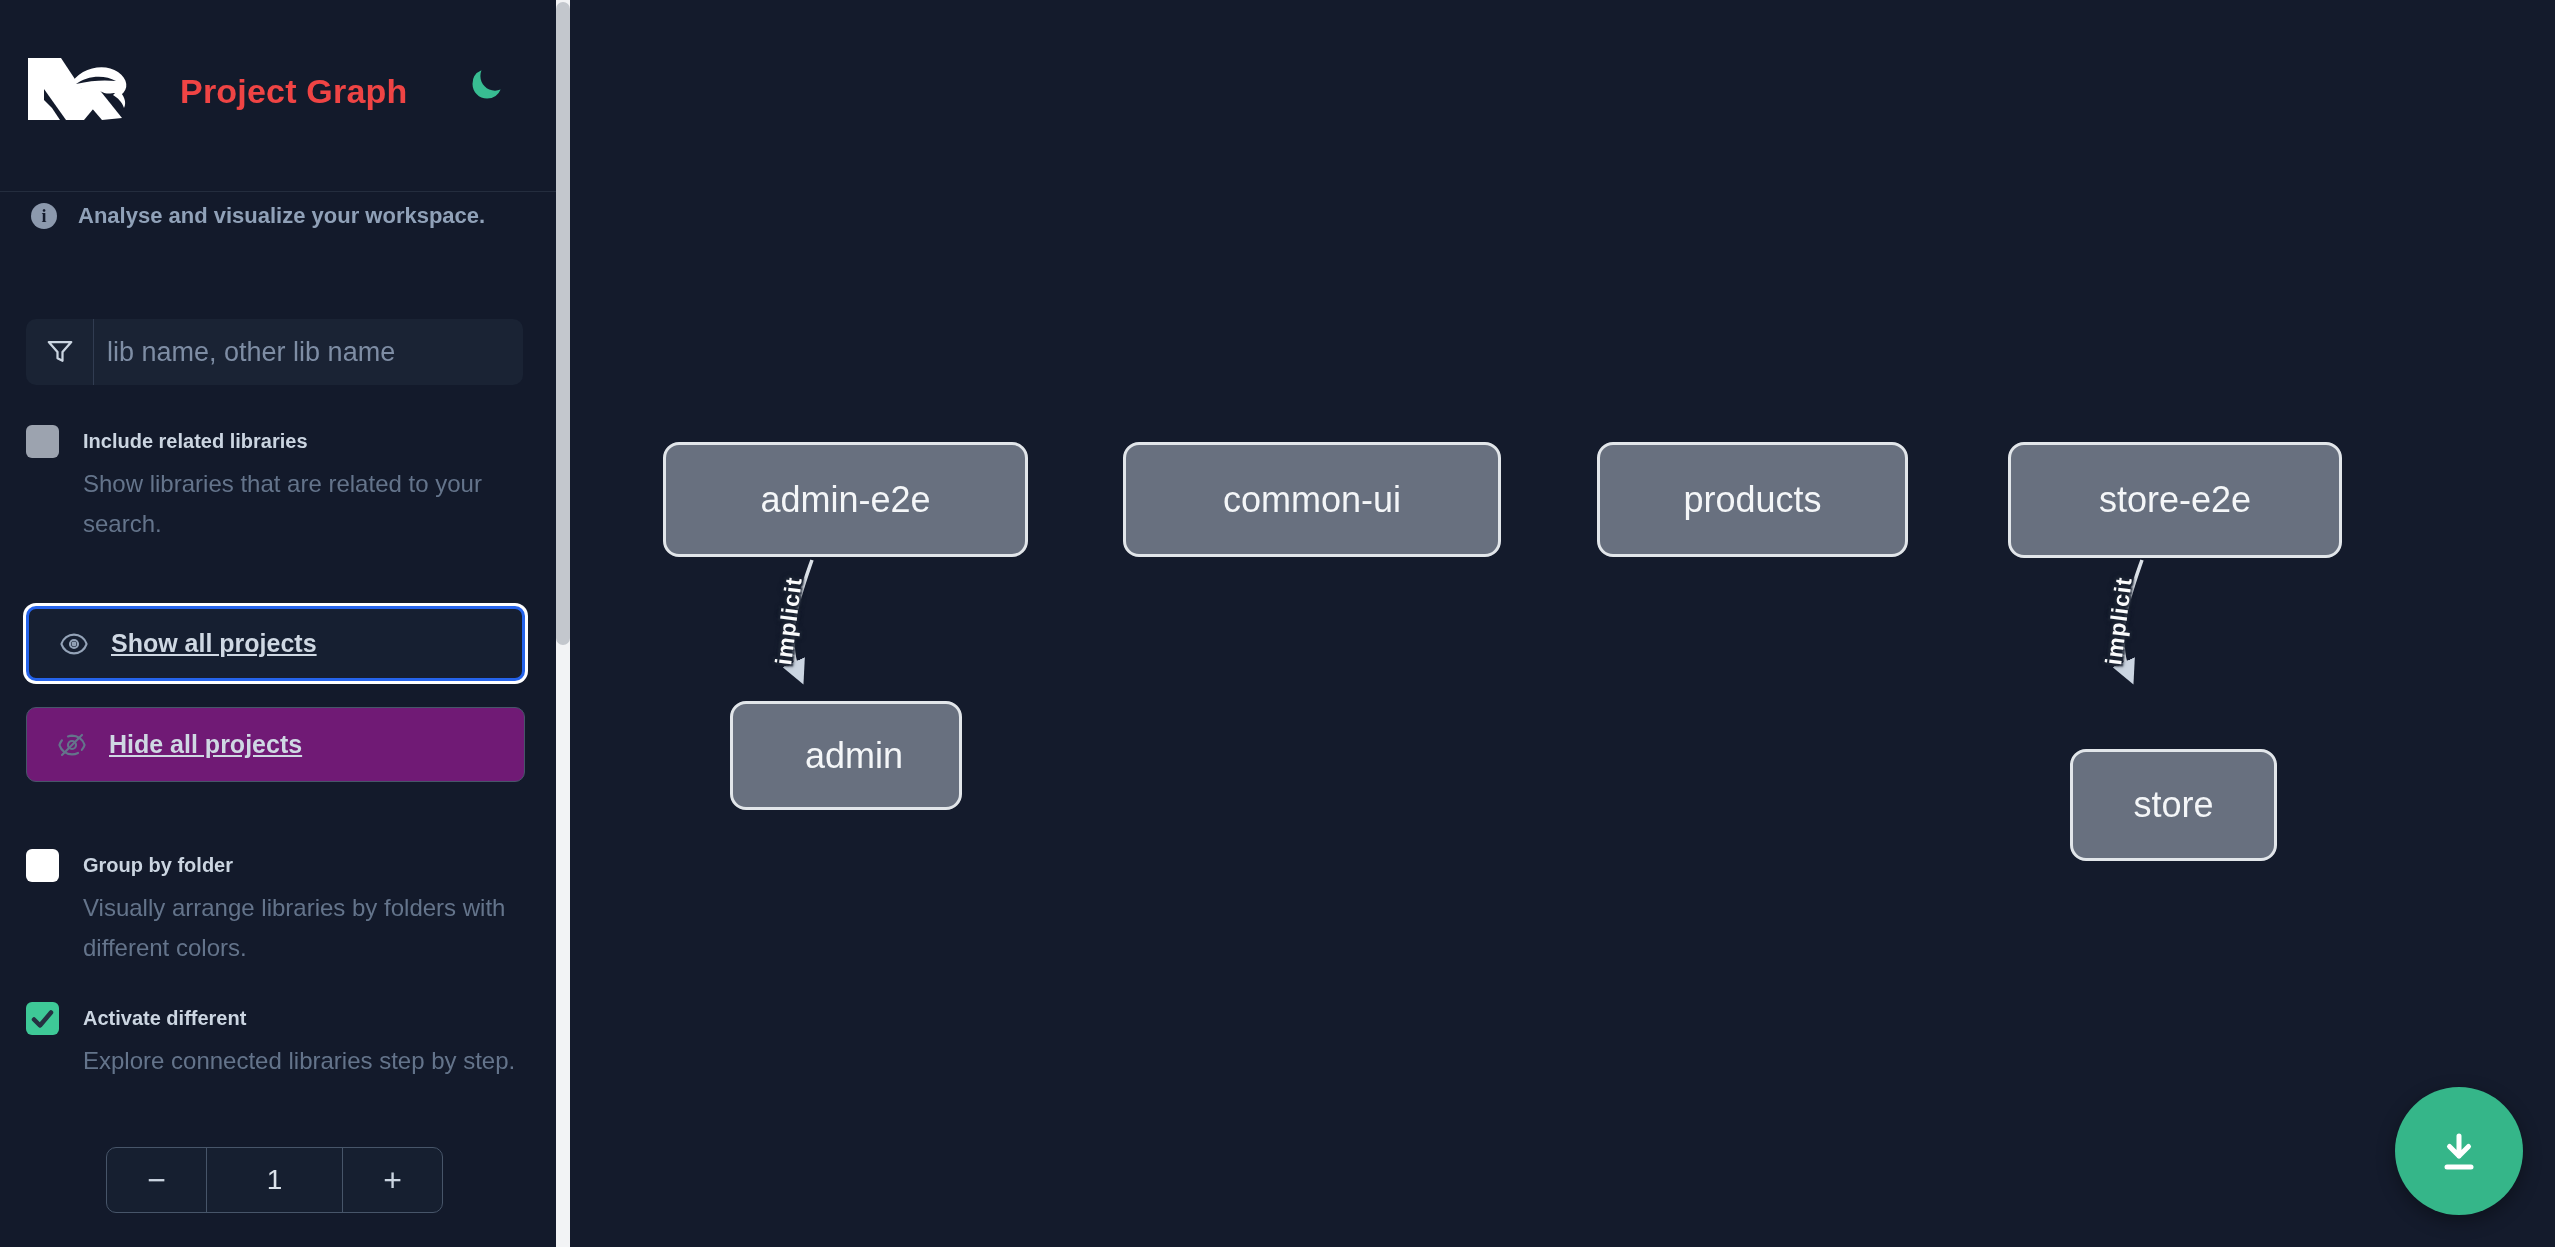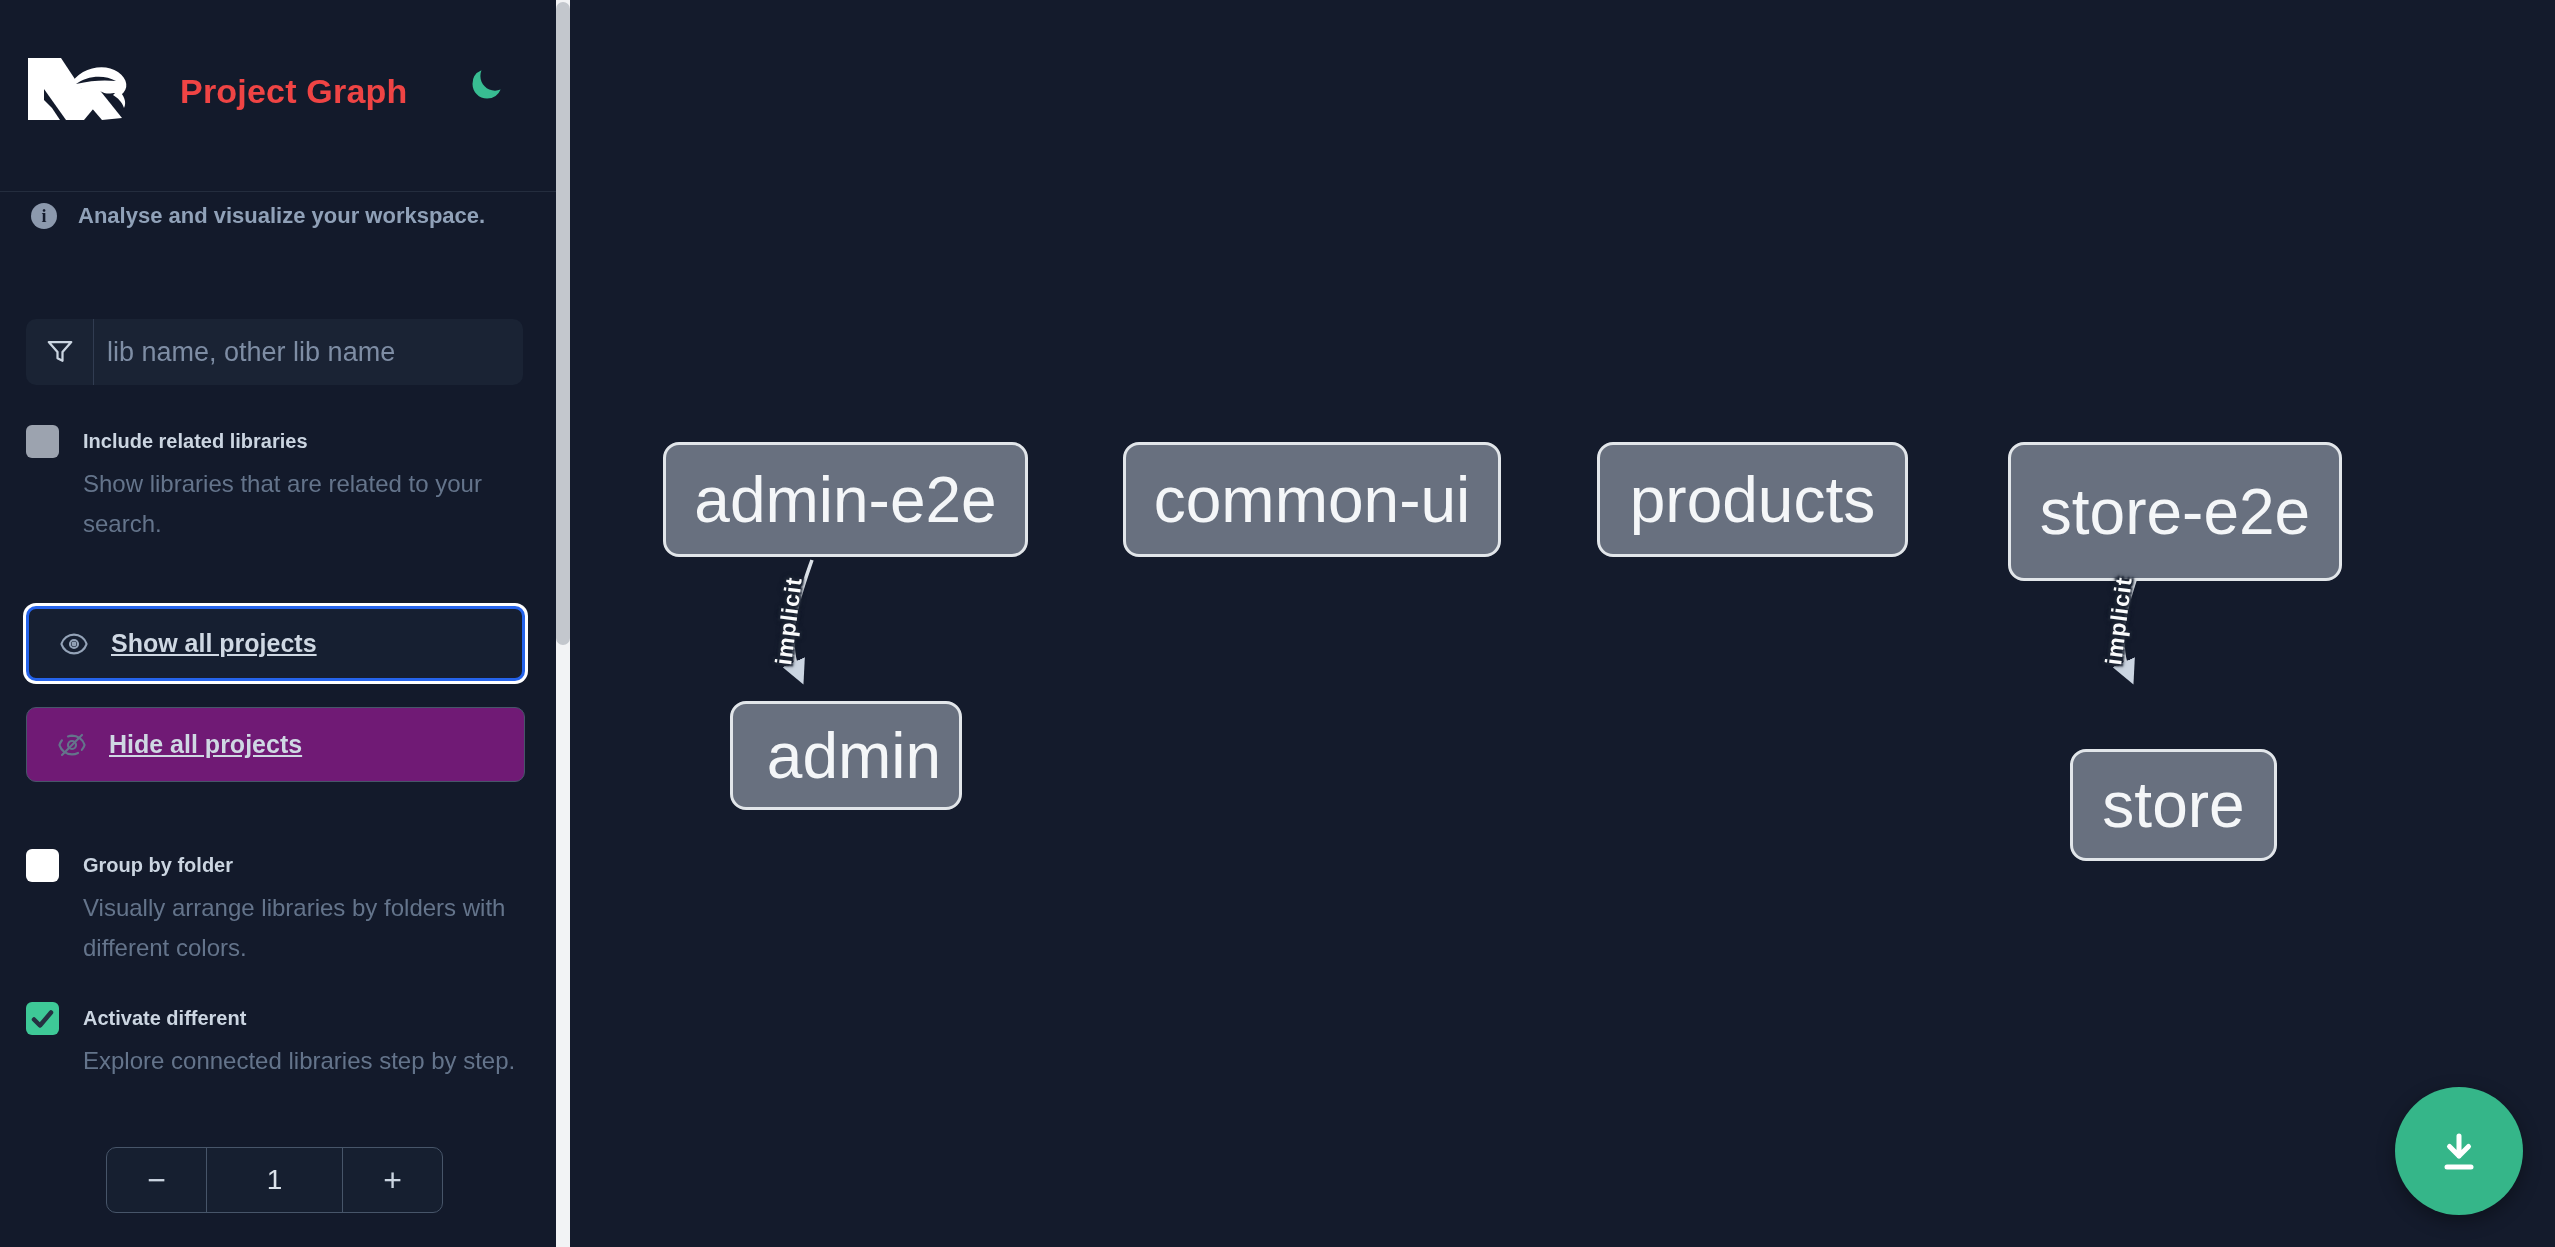--- a/index.html
+++ b/index.html
@@ -45,21 +45,21 @@
   #step-value{flex:1;display:flex;align-items:center;justify-content:center;font-size:28px;color:#dbe2ea;border-left:1.5px solid #475569;border-right:1.5px solid #475569;}
 
   
   #sb-scroll-track{position:absolute;left:556px;top:0;width:14px;height:1247px;background:#f2f3f5;}
   #sb-scroll-thumb{position:absolute;left:0;top:2px;width:14px;height:643px;border-radius:7px;background:#c3c7cd;}
 
   
   #canvas{position:absolute;left:570px;top:0;width:1985px;height:1247px;background:#141b2c;}
   #edge-svg{position:absolute;left:0;top:0;width:1985px;height:1247px;}
   .node{position:absolute;box-sizing:border-box;background:#68707f;border:3px solid #e2e6ea;border-radius:16px;
-    display:flex;align-items:center;justify-content:center;color:#f4f6f8;font-size:64px;cursor:pointer;}
+    display:flex;align-items:center;justify-content:center;color:#f4f6f8;font-size:36px;cursor:pointer;}
   .edge-label{position:absolute;color:#fafbfc;font-size:23px;font-weight:700;letter-spacing:1px;white-space:nowrap;
     text-shadow:-2px -2px 2px #1c2433,2px -2px 2px #1c2433,-2px 2px 2px #1c2433,2px 2px 2px #1c2433,0 0 6px #1c2433;}
 
   
   #fab{position:absolute;left:2395px;top:1087px;width:128px;height:128px;border-radius:50%;background:#35b689;border:none;cursor:pointer;
     display:flex;align-items:center;justify-content:center;box-shadow:0 6px 18px rgba(0,0,0,.35);}
 </style>
 </head>
 <body>
 
@@ -177,21 +177,21 @@
       </defs>
       <g id="edge-paths">
           <path d="M242,560 C228,600 213,638 231,679" fill="none" stroke="#dbe1e8" stroke-width="3.5" marker-end="url(#arrowhead)"></path>
           <path d="M1572,560 C1558,600 1543,638 1561,679" fill="none" stroke="#dbe1e8" stroke-width="3.5" marker-end="url(#arrowhead)"></path>
         </g>
     </svg>
     <div id="nodes-layer">
         <div class="node" style="left: 93px; top: 442px; width: 365px; height: 115px;">admin-e2e</div>
         <div class="node" style="left: 553px; top: 442px; width: 378px; height: 115px;">common-ui</div>
         <div class="node" style="left: 1027px; top: 442px; width: 311px; height: 115px;">products</div>
-        <div class="node" style="left: 1438px; top: 442px; width: 334px; height: 139px;">store-e2e</div>
+        <div class="node" style="left: 1438px; top: 442px; width: 334px; height: 116px;">store-e2e</div>
         <div class="node" style="left: 160px; top: 701px; width: 232px; height: 109px; padding-left: 16px;">admin</div>
         <div class="node" style="left: 1500px; top: 701px; width: 207px; height: 112px; margin-top: 48px;">store</div>
       </div>
     <div id="edge-labels-layer">
         <div class="edge-label" style="left: 219px; top: 621px; transform: translate(-50%, -50%) rotate(-83deg);">implicit</div>
         <div class="edge-label" style="left: 1549px; top: 621px; transform: translate(-50%, -50%) rotate(-83deg);">implicit</div>
       </div>
   </div>
 
   <button id="fab">

